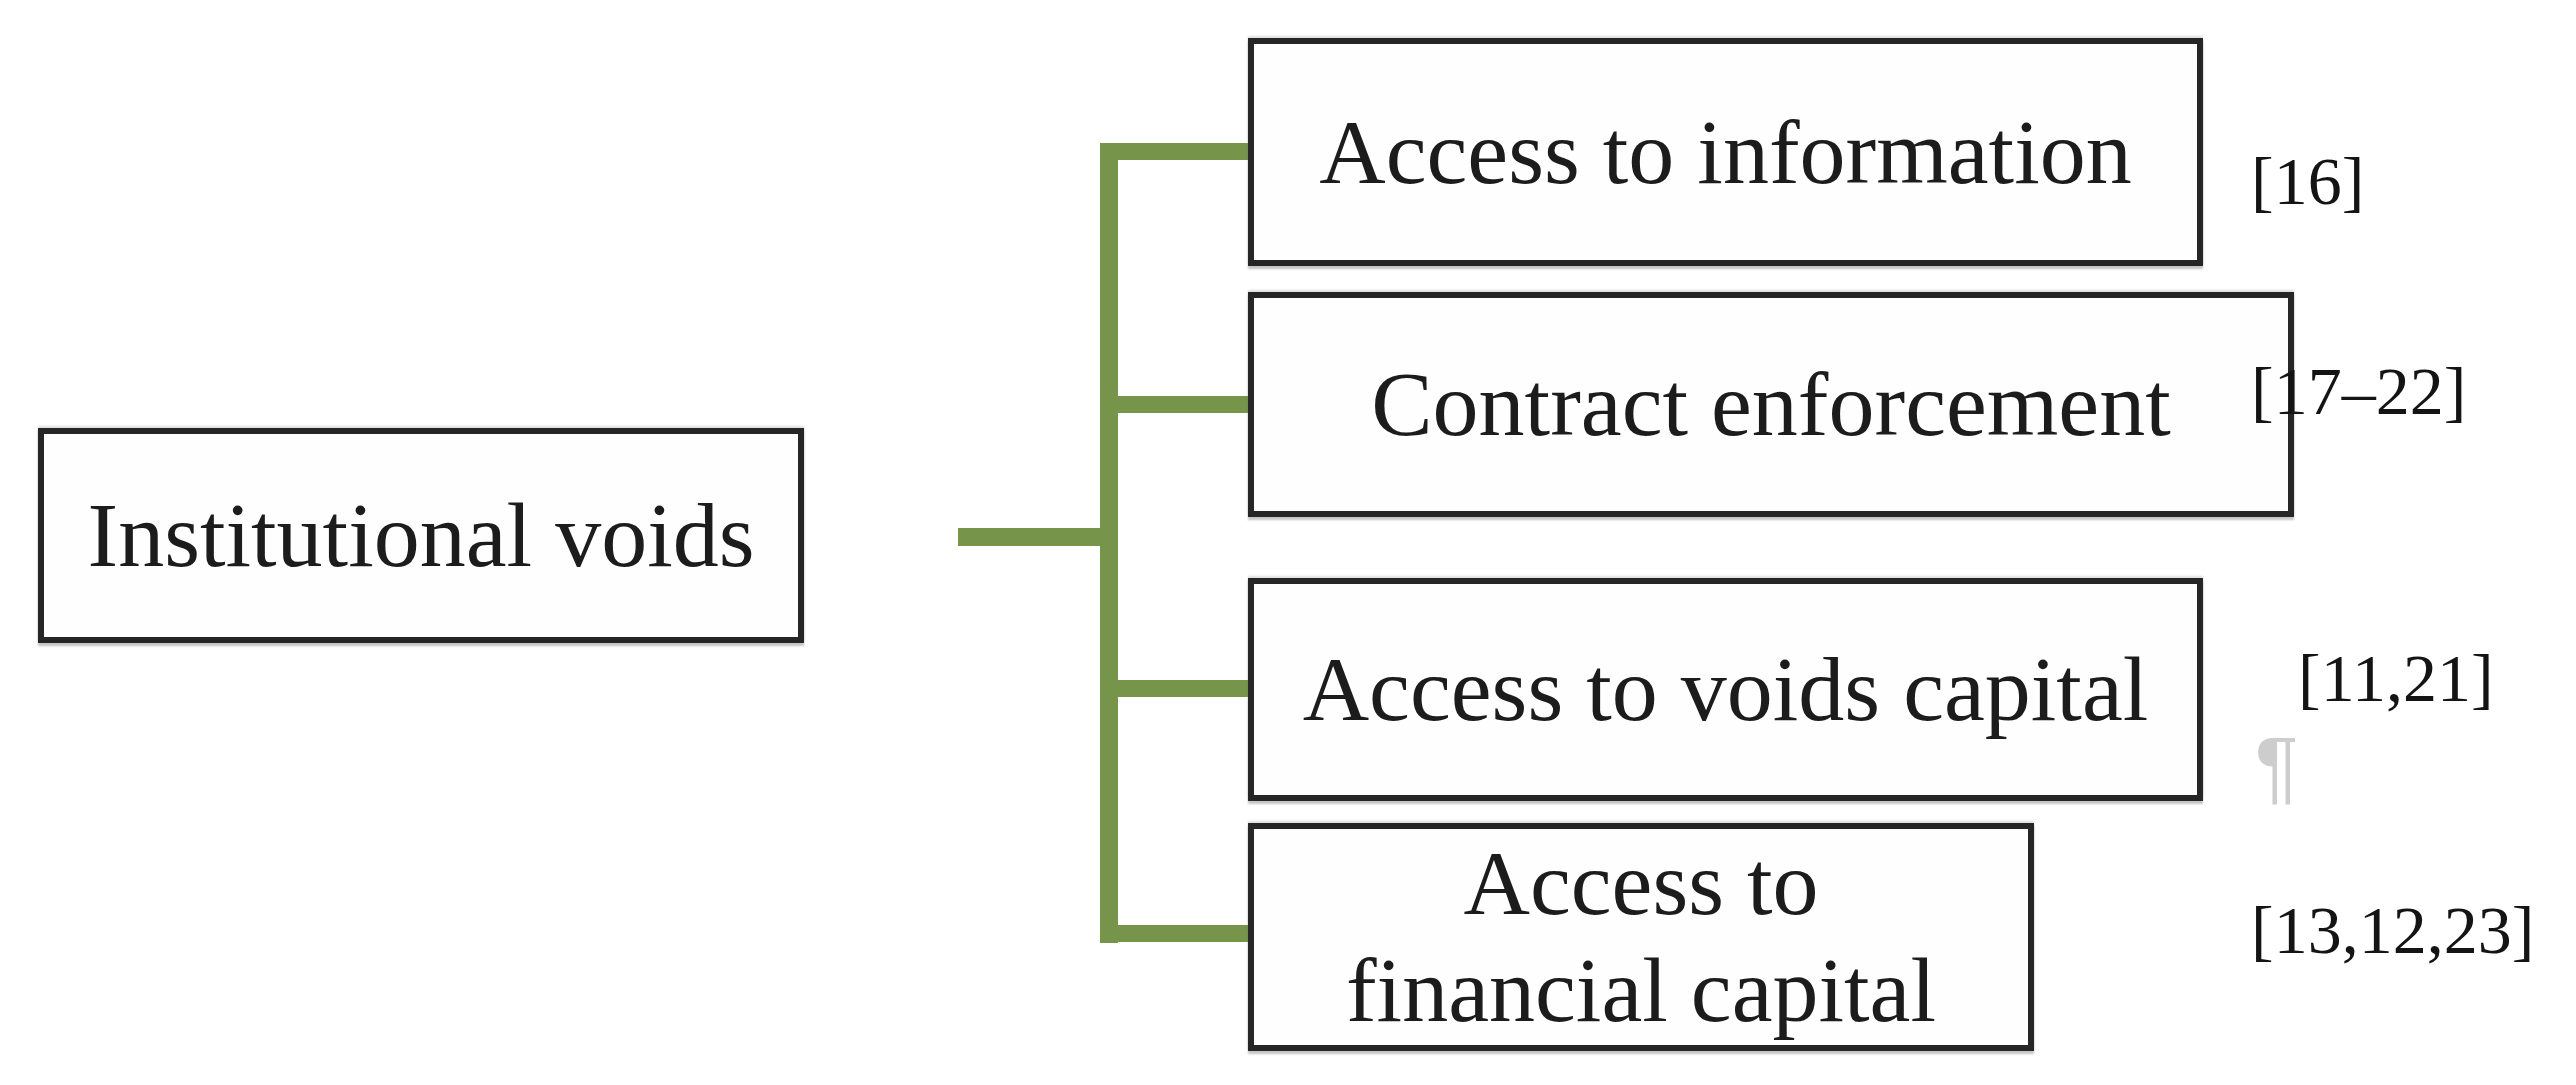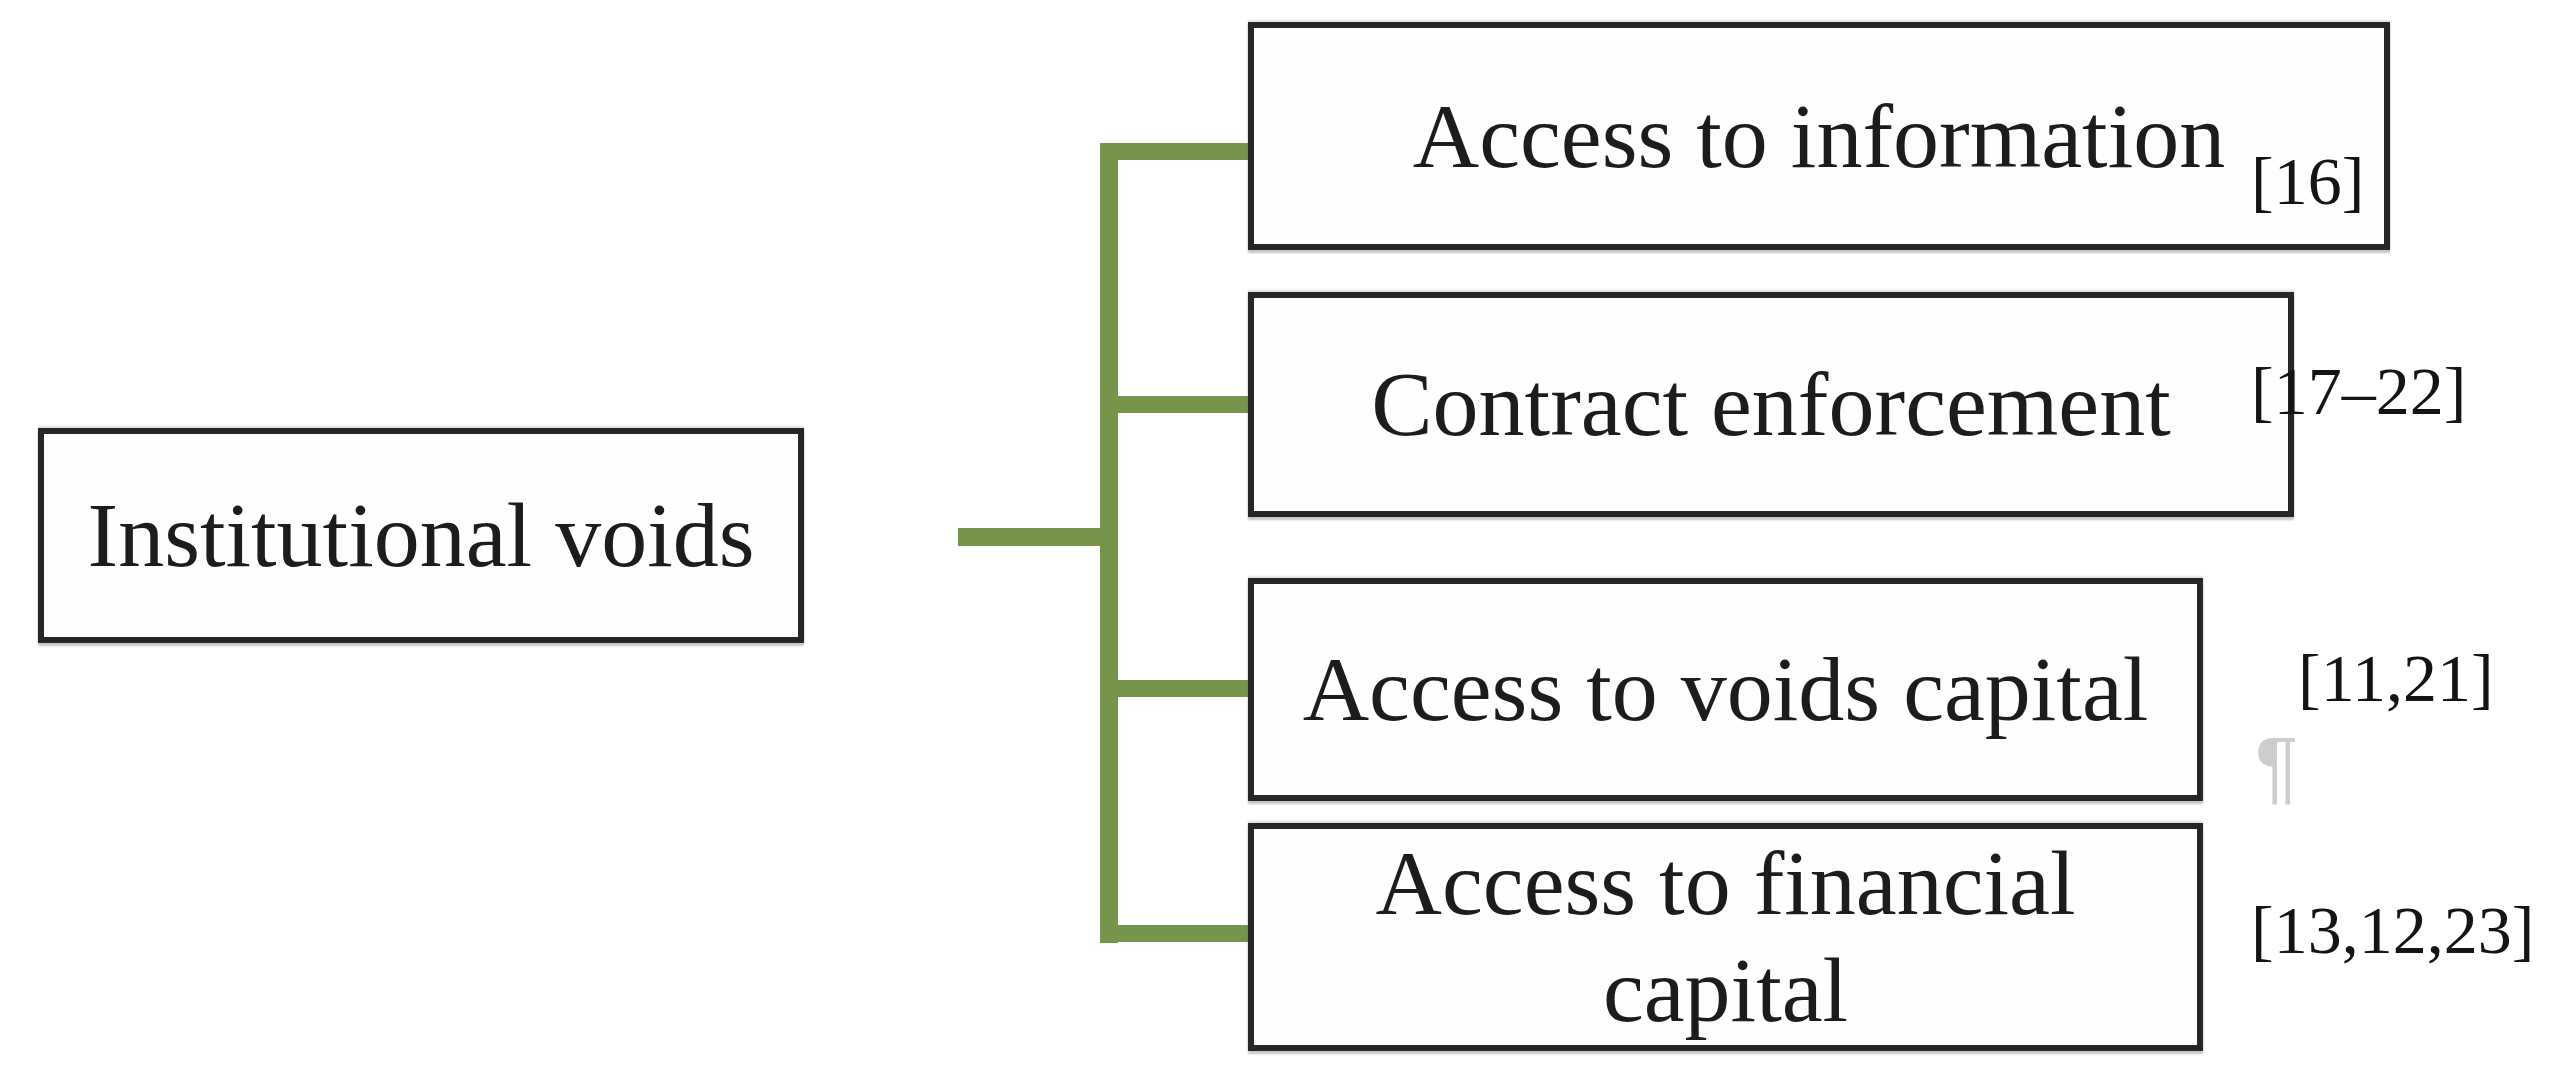--- a/index.html
+++ b/index.html
@@ -22,24 +22,24 @@
     justify-content: center;
     text-align: center;
     color: #1c1c1c;
     font-size: 92px;
     line-height: 1.16;
     box-shadow: 0 2.9px 1.9px rgba(90,90,90,0.35), 0 -1.9px 1.9px rgba(150,150,150,0.3);
   }
   .node .label { padding: 0 42px; }
 
   #node-root   { left: 38px;   top: 428px; width: 766px; height: 215px; }
-  #node-info   { left: 1248px; top: 22px;  width: 1142px; height: 228px; }
+  #node-info   { left: 1248px; top: 38px;  width: 955px; height: 228px; }
   #node-contract { left: 1248px; top: 292px; width: 1046px; height: 225px; }
   #node-human  { left: 1248px; top: 578px; width: 955px; height: 223px; }
-  #node-financial { left: 1248px; top: 823px; width: 955px; height: 228px; }
+  #node-financial { left: 1248px; top: 823px; width: 786px; height: 228px; }
 
   
   .conn { position: absolute; background: #76954a; }
   #conn-stem    { left: 958px;  top: 528px; width: 160px; height: 18.3px; }
   #conn-trunk   { left: 1100px; top: 143px; width: 18.3px;  height: 800px; }
   .conn.branch  { left: 1100px; width: 150px; height: 17.3px; }
   #conn-branch-1 { top: 143px; }
   #conn-branch-2 { top: 396px; }
   #conn-branch-3 { top: 680px; }
   #conn-branch-4 { top: 925px; }

